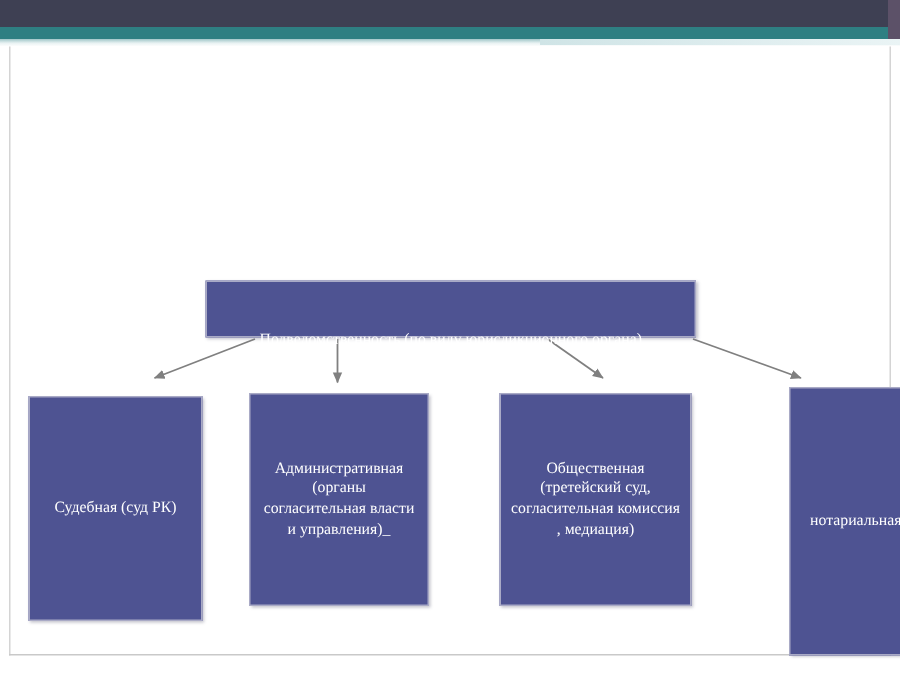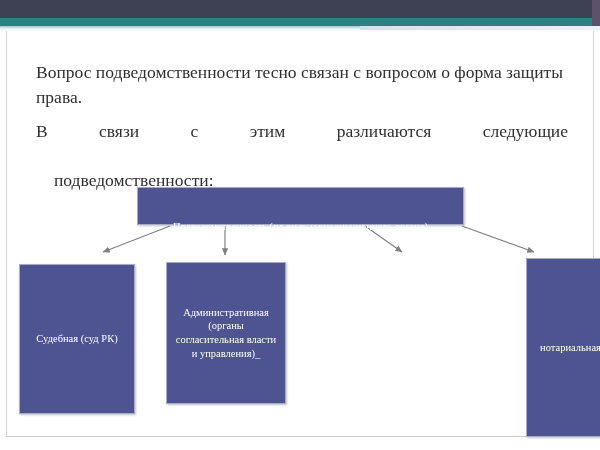--- a/index.html
+++ b/index.html
@@ -177,27 +177,20 @@
   <div class="banner-teal"></div>
   <div class="banner-notch"></div>
   <div class="banner-teal-fade"></div>
   <div class="banner-hilite"></div>
   <div class="banner-edge-right"></div>
 
   <div class="frame-left"></div>
   <div class="frame-right"></div>
   <div class="frame-bottom"></div>
 
-  <div class="text-block">
-    <p class="para para-1">Вопрос подведомственности тесно связан с вопросом о форма защиты права.</p>
-    <p class="para para-2">
-      <span class="just-line">В связи с этим различаются следующие</span>
-      <span class="last-line">подведомственности:</span>
-    </p>
-  </div>
 
   <div id="diagram">
 
     <svg class="connectors" viewBox="0 0 600 450">
       <defs>
         <marker id="arrowhead" markerWidth="7" markerHeight="7" refX="5.6" refY="3" orient="auto" markerUnits="strokeWidth">
           <path d="M0,0.4 L6,3 L0,5.6 z" fill="#808080"></path>
         </marker>
       </defs>
 
@@ -215,20 +208,23 @@
     </div>
 
     <div class="node" id="node-judicial">
       <span class="node-label">Судебная (суд РК)</span>
     </div>
 
     <div class="node" id="node-admin">
       <span class="node-label">Административная (органы согласительная власти и управления)_</span>
     </div>
 
+    <div class="node" id="node-public">
+      <span class="node-label">Общественная (третейский суд, согласительная комиссия , медиация)</span>
+    </div>
 
     <div class="node" id="node-notary">
       <span class="node-label">нотариальная</span>
     </div>
 
   </div>
 
 </div>
 
 </body></html>

